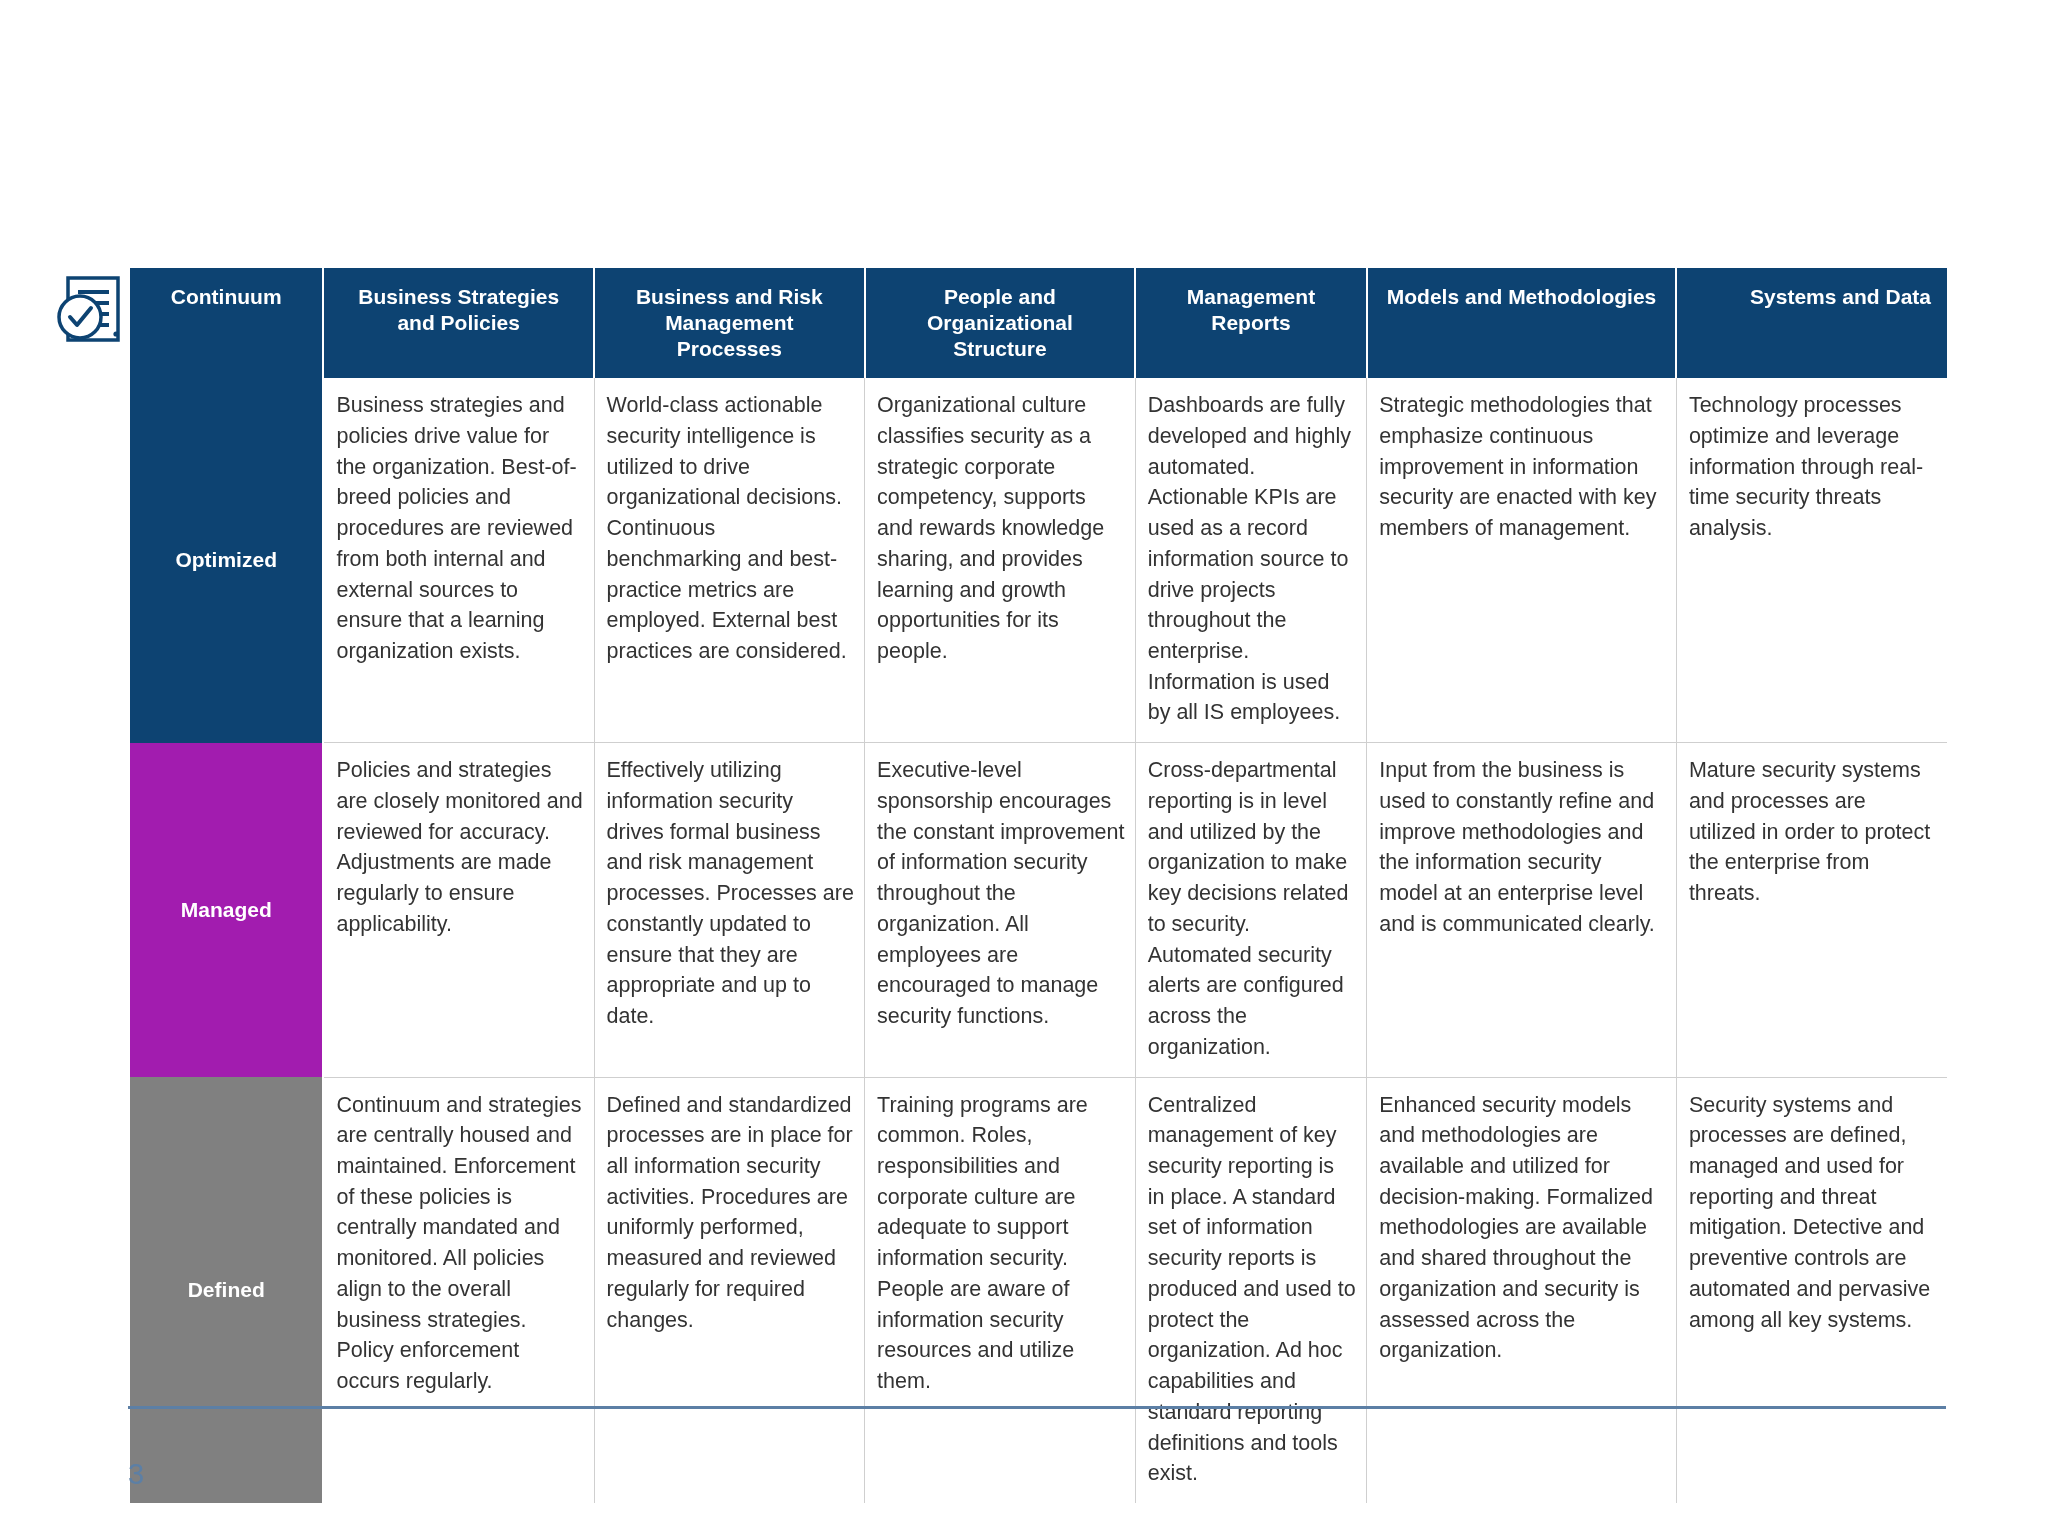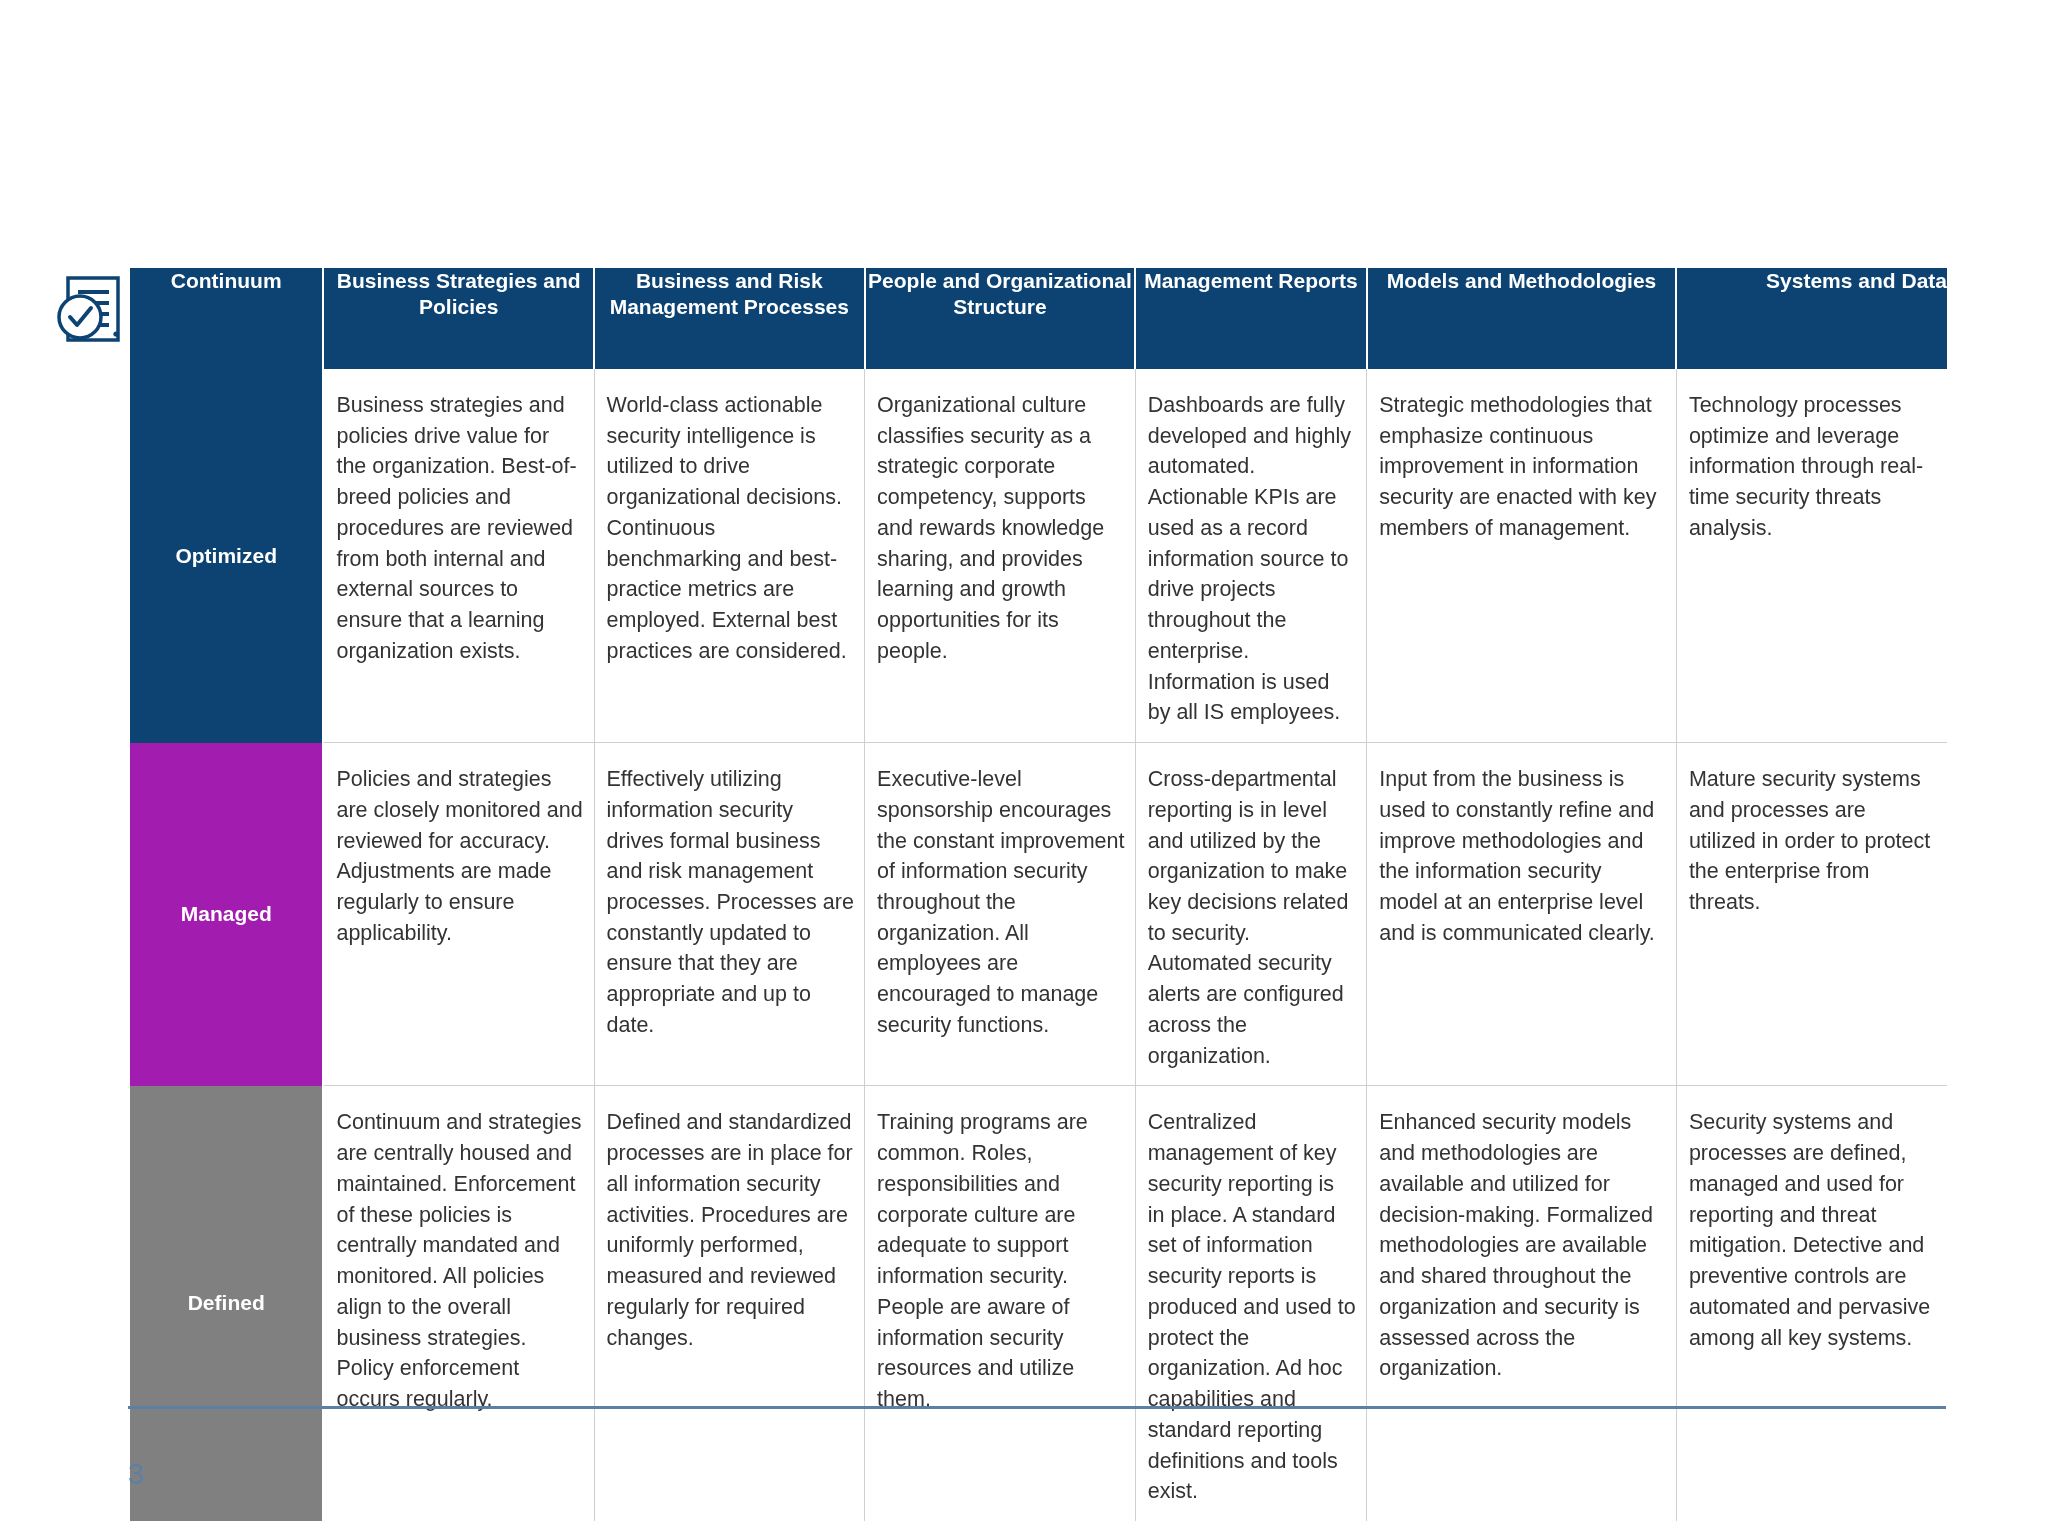--- a/index.html
+++ b/index.html
@@ -42,21 +42,21 @@
   .cmm-table {
     position: absolute;
     left: 130px;
     top: 268px;
     width: 1817px;
     border-collapse: collapse;
     table-layout: fixed;
   }
   .cmm-table th, .cmm-table td {
     vertical-align: top;
-    padding: 0;
+    padding: 16px;
   }
   thead th {
     background: #0d4372;
     color: #ffffff;
     font-size: 21px;
     font-weight: bold;
     text-align: center;
     vertical-align: middle;
     height: 101px;
     line-height: 1.24;
@@ -82,21 +82,21 @@
   }
   td.level-optimized { background: #0d4372; }
   td.level-managed   { background: #a21caf; }
   td.level-defined   { background: #808080; }
 
   td.cell {
     background: #ffffff;
     color: #333333;
     font-size: 21.5px;
     line-height: 1.43;
-    padding: 21px 10px 14px 12px;
+    padding: 12px 10px 14px 12px;
     border-right: 1px solid #cfcfcf;
     border-bottom: 1px solid #cfcfcf;
   }
   td.cell:last-child { border-right: none; }
   tbody tr:last-child td.cell { border-bottom: none; }
 
   
   .footer-rule {
     position: absolute;
     left: 128px;

